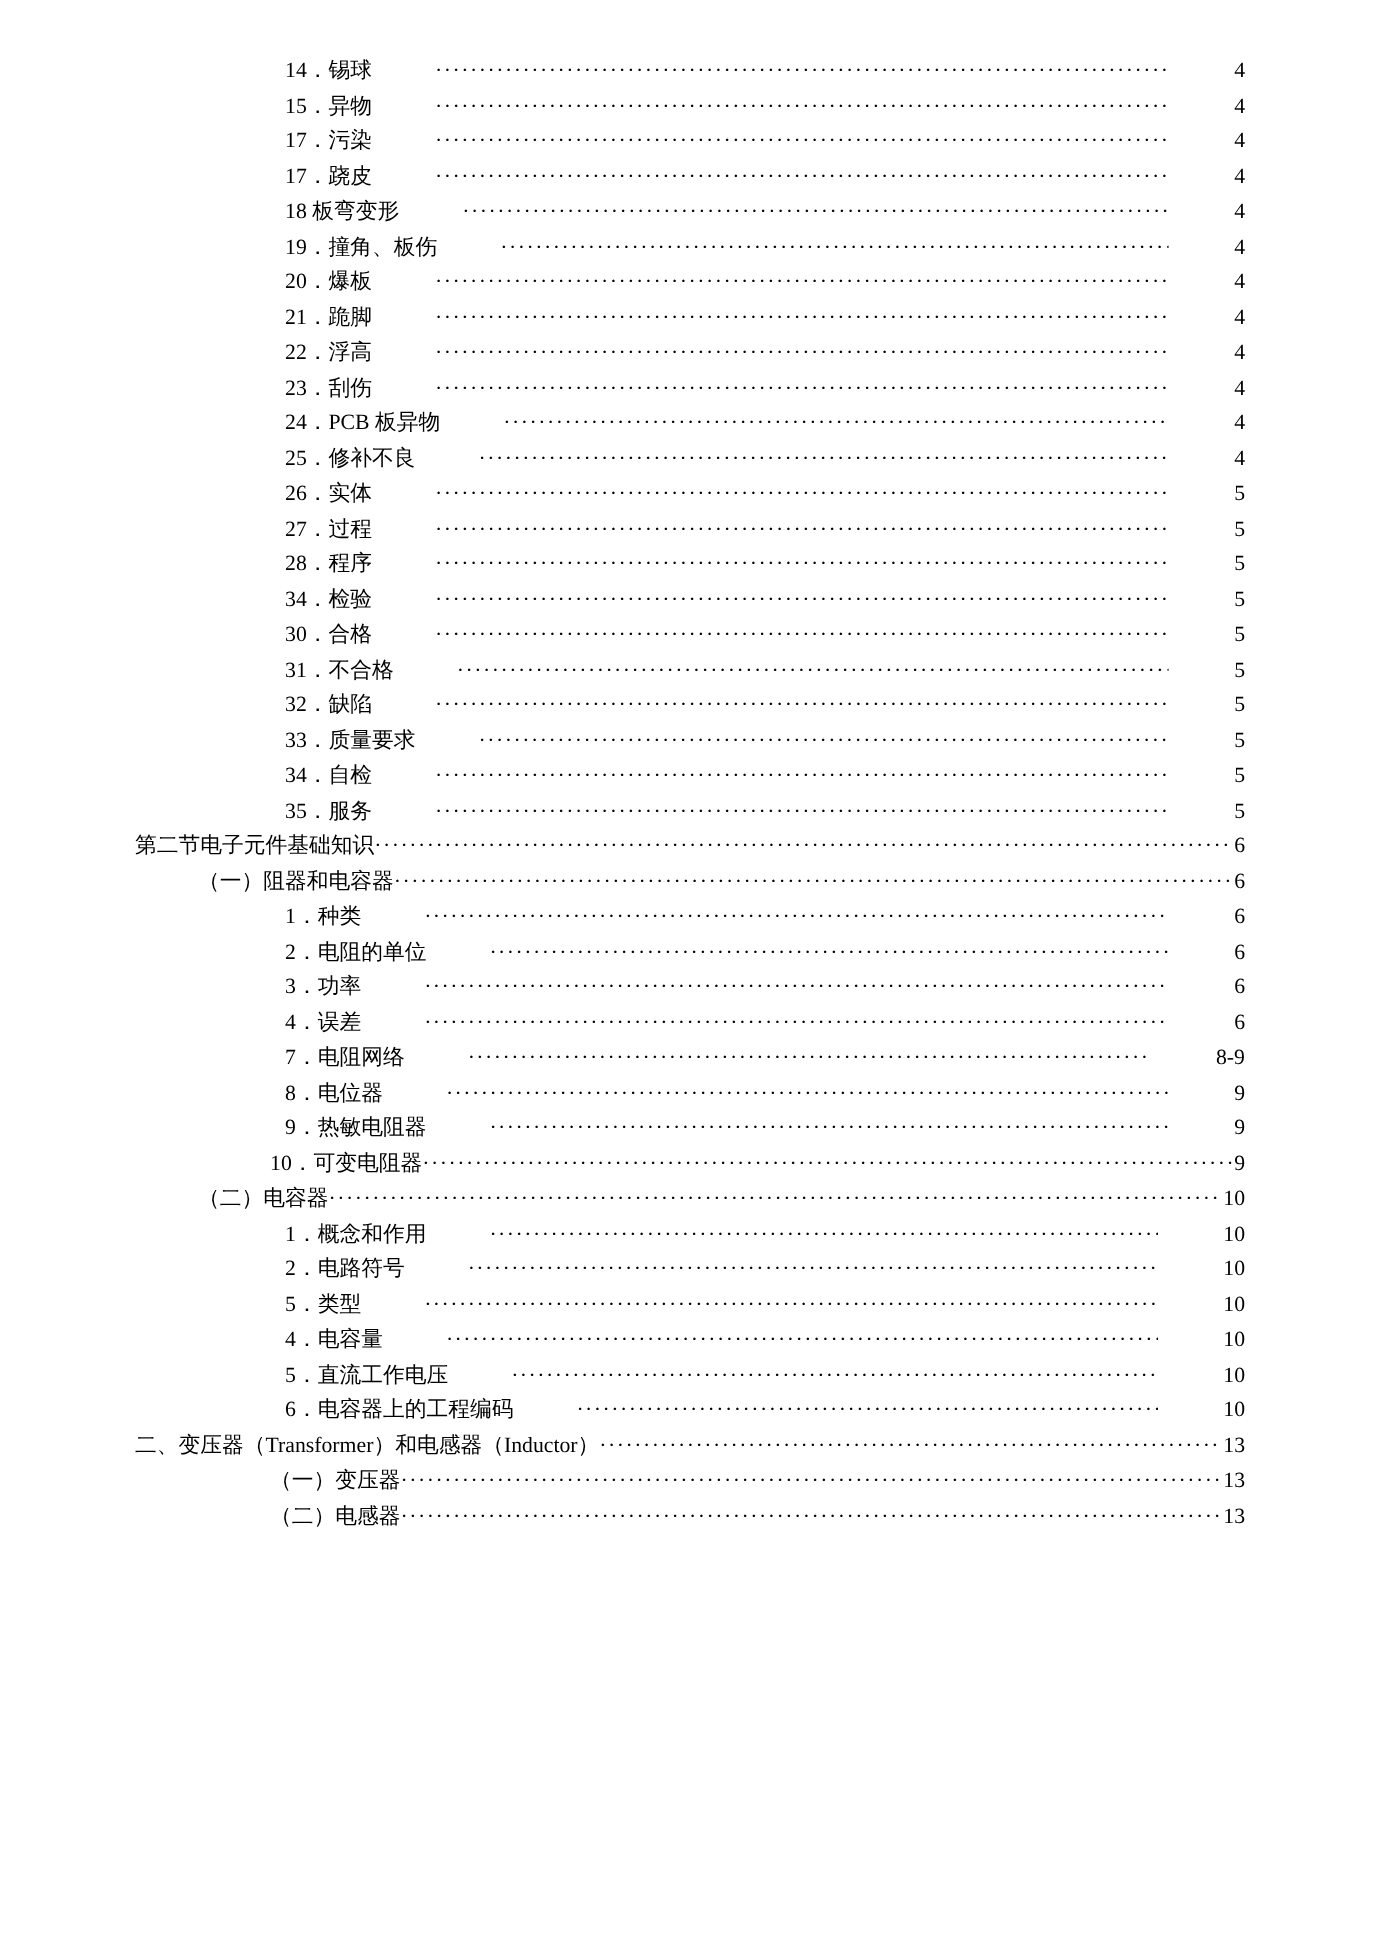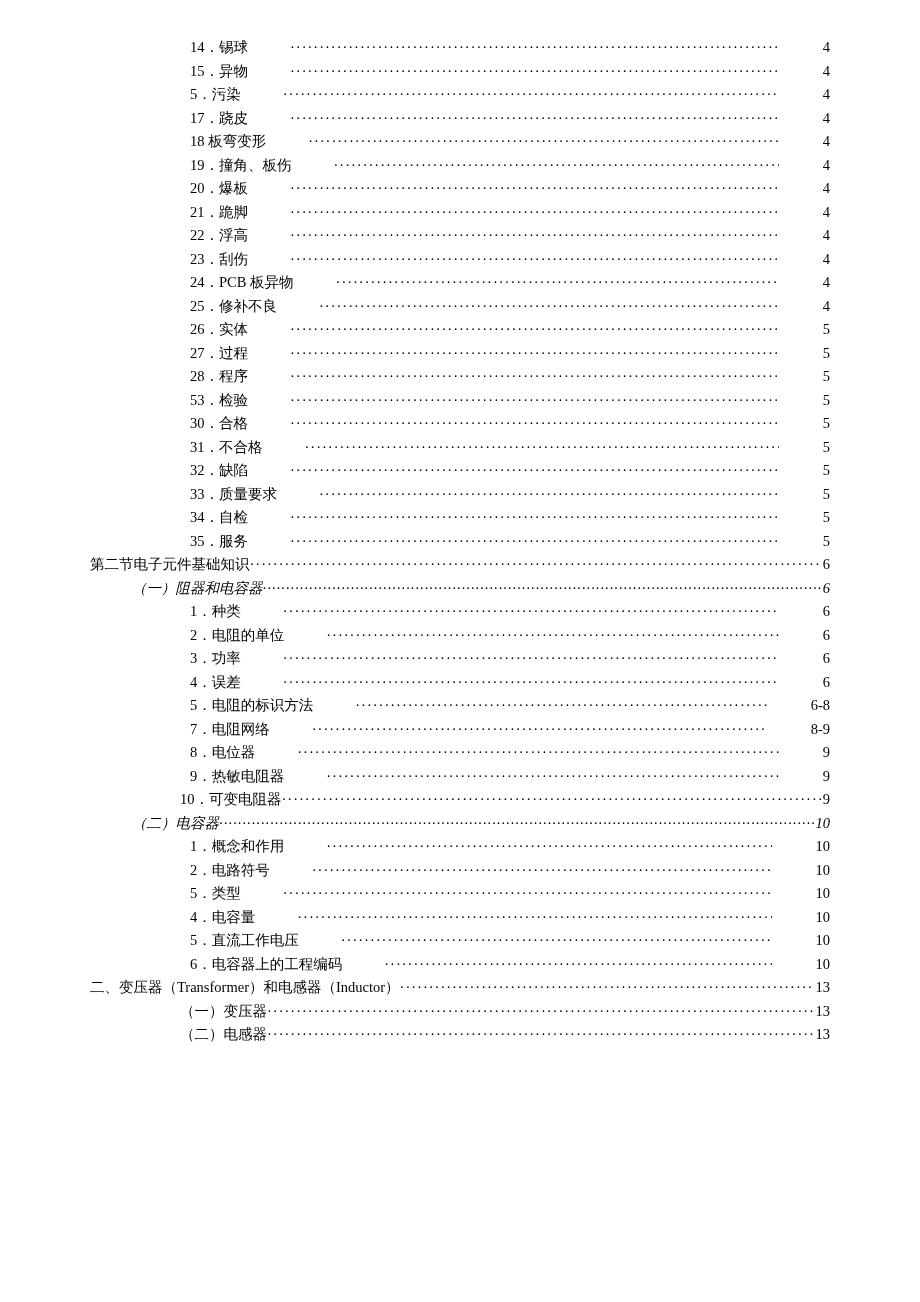--- a/index.html
+++ b/index.html
@@ -16,21 +16,21 @@
       padding: 40px 90px 40px 90px;
       line-height: 1.0;
     }
     .toc-line {
       display: flex;
       align-items: baseline;
       white-space: nowrap;
       margin-bottom: 9px;
     }
     .indent-1 { padding-left: 0px; }
-    .indent-2 { padding-left: 42px; font-style: italic; }
+    .indent-2 { padding-left: 42px; }
     .indent-3 { padding-left: 100px; gap: 42px; }
     .indent-3b { padding-left: 90px; }
     .label {
       flex: 0 0 auto;
     }
     .dots {
       flex: 1 1 auto;
       overflow: hidden;
       letter-spacing: 1px;
       color: #000;
@@ -52,21 +52,21 @@
       <span class="label">14．锡球</span>
       <span class="dots"></span>
       <span class="pg">4</span>
     </div>
     <div class="toc-line indent-3">
       <span class="label">15．异物</span>
       <span class="dots"></span>
       <span class="pg">4</span>
     </div>
     <div class="toc-line indent-3">
-      <span class="label">5．污染</span>
+      <span class="label">17．污染</span>
       <span class="dots"></span>
       <span class="pg">4</span>
     </div>
     <div class="toc-line indent-3">
       <span class="label">17．跷皮 </span>
       <span class="dots"></span>
       <span class="pg">4</span>
     </div>
     <div class="toc-line indent-3">
       <span class="label">18 板弯变形</span>
@@ -117,21 +117,21 @@
       <span class="label">27．过程 </span>
       <span class="dots"></span>
       <span class="pg">5</span>
     </div>
     <div class="toc-line indent-3">
       <span class="label">28．程序 </span>
       <span class="dots"></span>
       <span class="pg">5</span>
     </div>
     <div class="toc-line indent-3">
-      <span class="label">53．检验 </span>
+      <span class="label">34．检验 </span>
       <span class="dots"></span>
       <span class="pg">5</span>
     </div>
     <div class="toc-line indent-3">
       <span class="label">30．合格 </span>
       <span class="dots"></span>
       <span class="pg">5</span>
     </div>
     <div class="toc-line indent-3">
       <span class="label">31．不合格</span>
@@ -180,25 +180,20 @@
     </div>
     <div class="toc-line indent-3">
       <span class="label">3．功率</span>
       <span class="dots"></span>
       <span class="pg">6</span>
     </div>
     <div class="toc-line indent-3">
       <span class="label">4．误差</span>
       <span class="dots"></span>
       <span class="pg">6</span>
-    </div>
-    <div class="toc-line indent-3">
-      <span class="label">5．电阻的标识方法 </span>
-      <span class="dots"></span>
-      <span class="pg">6-8</span>
     </div>
     <div class="toc-line indent-3">
       <span class="label">7．电阻网络 </span>
       <span class="dots"></span>
       <span class="pg">8-9</span>
     </div>
     <div class="toc-line indent-3">
       <span class="label">8．电位器 </span>
       <span class="dots"></span>
       <span class="pg">9</span>

